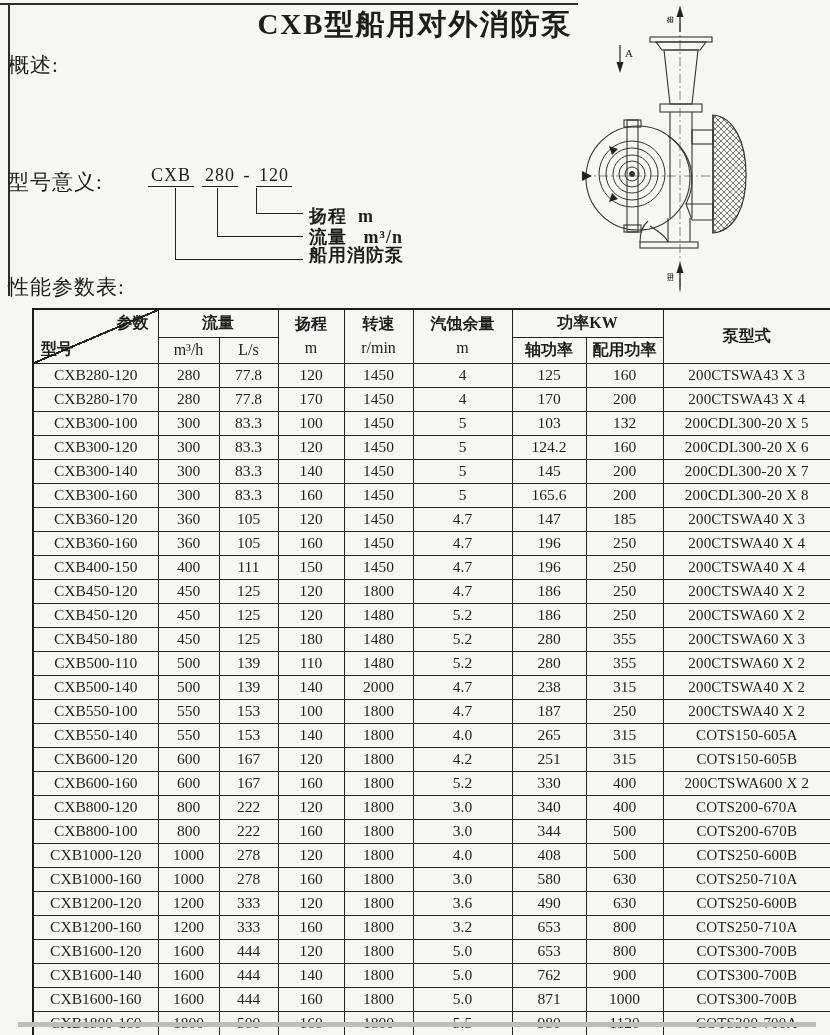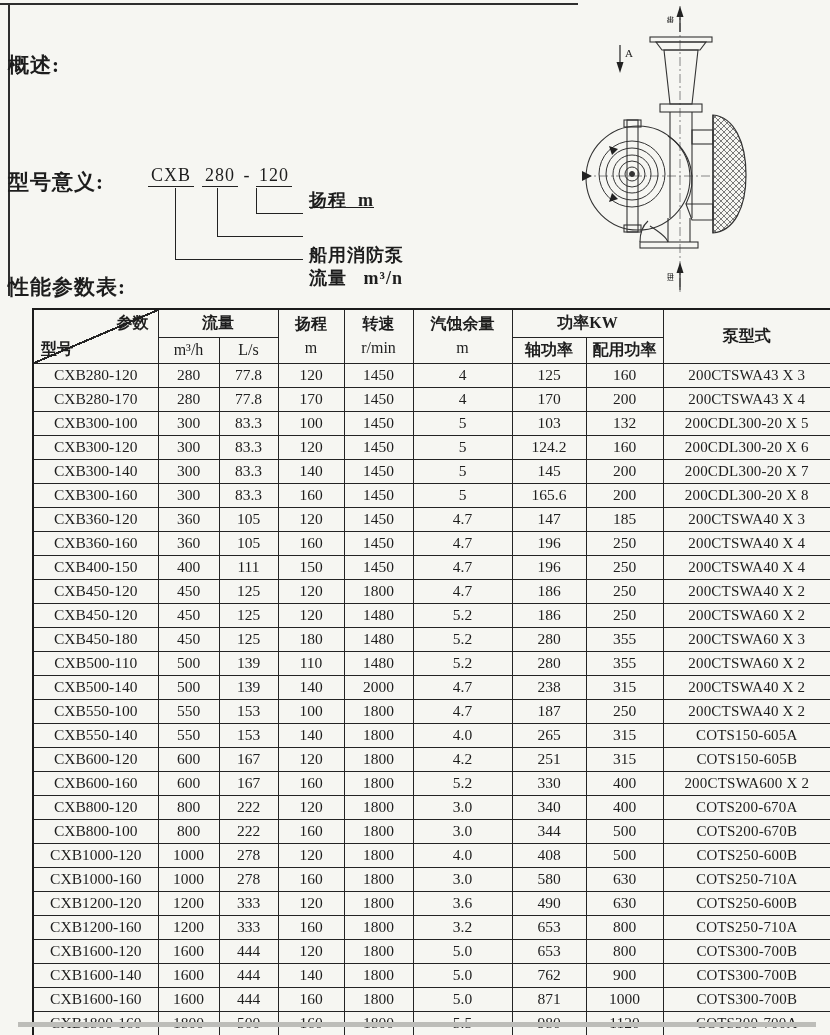--- a/index.html
+++ b/index.html
@@ -9,41 +9,41 @@
     font-family:"Liberation Serif","DejaVu Serif",serif; color:#1d1d1d;
   }
   
   .scan-top{position:absolute;left:0;top:3px;width:578px;height:2px;background:#2e2e2e;}
   .scan-left{position:absolute;left:8px;top:3px;width:2px;height:293px;background:#2e2e2e;}
 
   .title{
     position:absolute; top:5px; left:0; width:830px; text-align:center;
     font-size:29px; font-weight:bold; letter-spacing:2px;
   }
-  .h2{position:absolute; left:8px; font-size:21px; font-weight:bold; letter-spacing:1px;}
+  .h2{position:absolute; left:8px; font-size:21px; font-weight:normal; letter-spacing:1px;}
   .h-overview{top:51px;}
   .h-model{top:168px;}
   .h-table{top:273px;}
 
   .overview-text{
     position:absolute; left:8px; top:82px; width:560px;
     font-size:21px; line-height:29px; letter-spacing:1.8px; text-indent:42px;
   }
 
   
   .model-code{position:absolute; left:148px; top:165px; font-size:18px; letter-spacing:1px;}
   .model-code .u{border-bottom:1.6px solid #222; padding:0 3px; display:inline-block;}
   .model-code .sp{display:inline-block; width:8px;}
   .conn{position:absolute; border-left:1.6px solid #222; border-bottom:1.6px solid #222;}
   .conn-head{left:256px; top:188px; width:46px; height:25px;}
   .conn-flow{left:217px; top:188px; width:85px; height:48px;}
   .conn-series{left:175px; top:188px; width:127px; height:71px;}
   .model-label{position:absolute; left:309px; font-size:18px; font-weight:600; white-space:pre; letter-spacing:1px;}
-  .ml-head{top:188px;text-decoration:underline;}
-  .ml-flow{top:225px;margin-top:41px;}
+  .ml-head{top:204px;}
+  .ml-flow{top:225px;}
   .ml-series{top:243px;}
 
   
   .drawing{position:absolute; left:580px; top:0; width:250px; height:298px;}
 
   
   table.params{
     position:absolute; left:16px; top:308px; width:798px; height:712px;
     border-collapse:collapse; table-layout:fixed;
     font-size:15.5px;
@@ -69,20 +69,21 @@
   .two-line div{line-height:24px;}
   .table-shadow{position:absolute; left:18px; top:1022px; width:798px; height:5px; background:#bdbdb9;}
 </style>
 </head>
 <body>
 
 <div class="page">
   <div class="scan-top"></div>
   <div class="scan-left"></div>
 
+  <div class="title">CXB型船用对外消防泵</div>
 
   <div class="h2 h-overview">概述:</div>
 
   <div class="h2 h-model">型号意义:</div>
 
   <div class="model-code">
     <span class="u">CXB</span><span class="sp"></span><span class="u">280</span>
     <span>-</span>
     <span class="u">120</span>
   </div>

